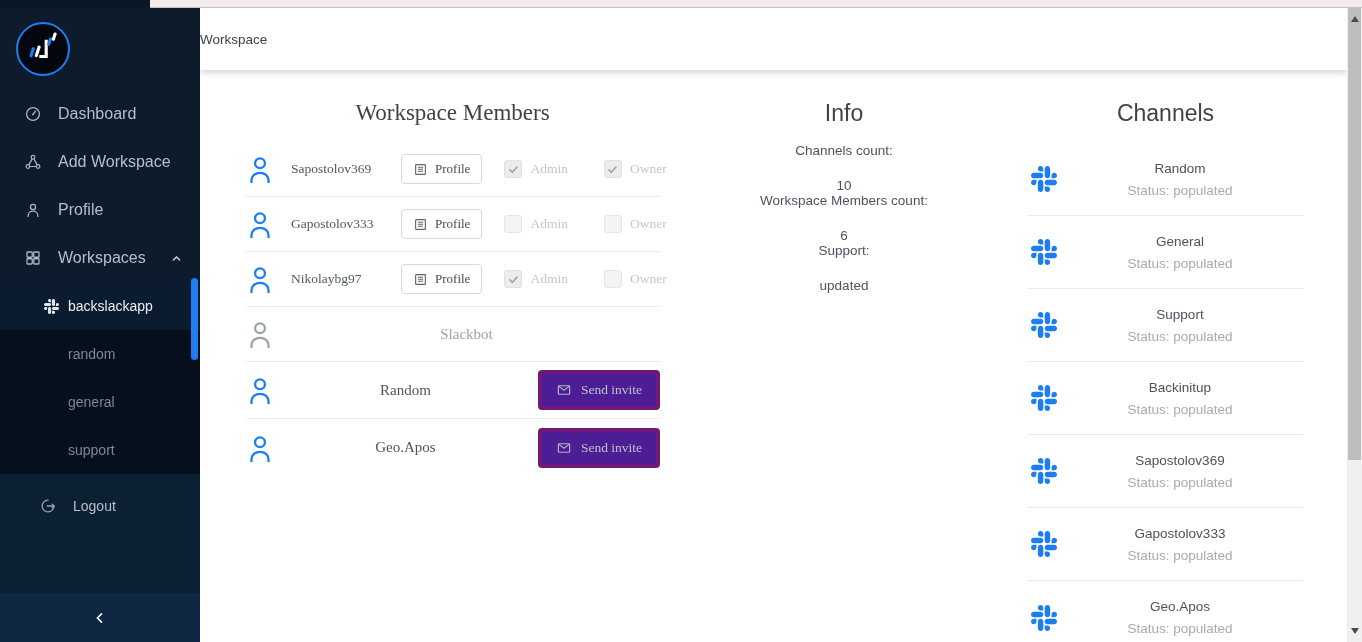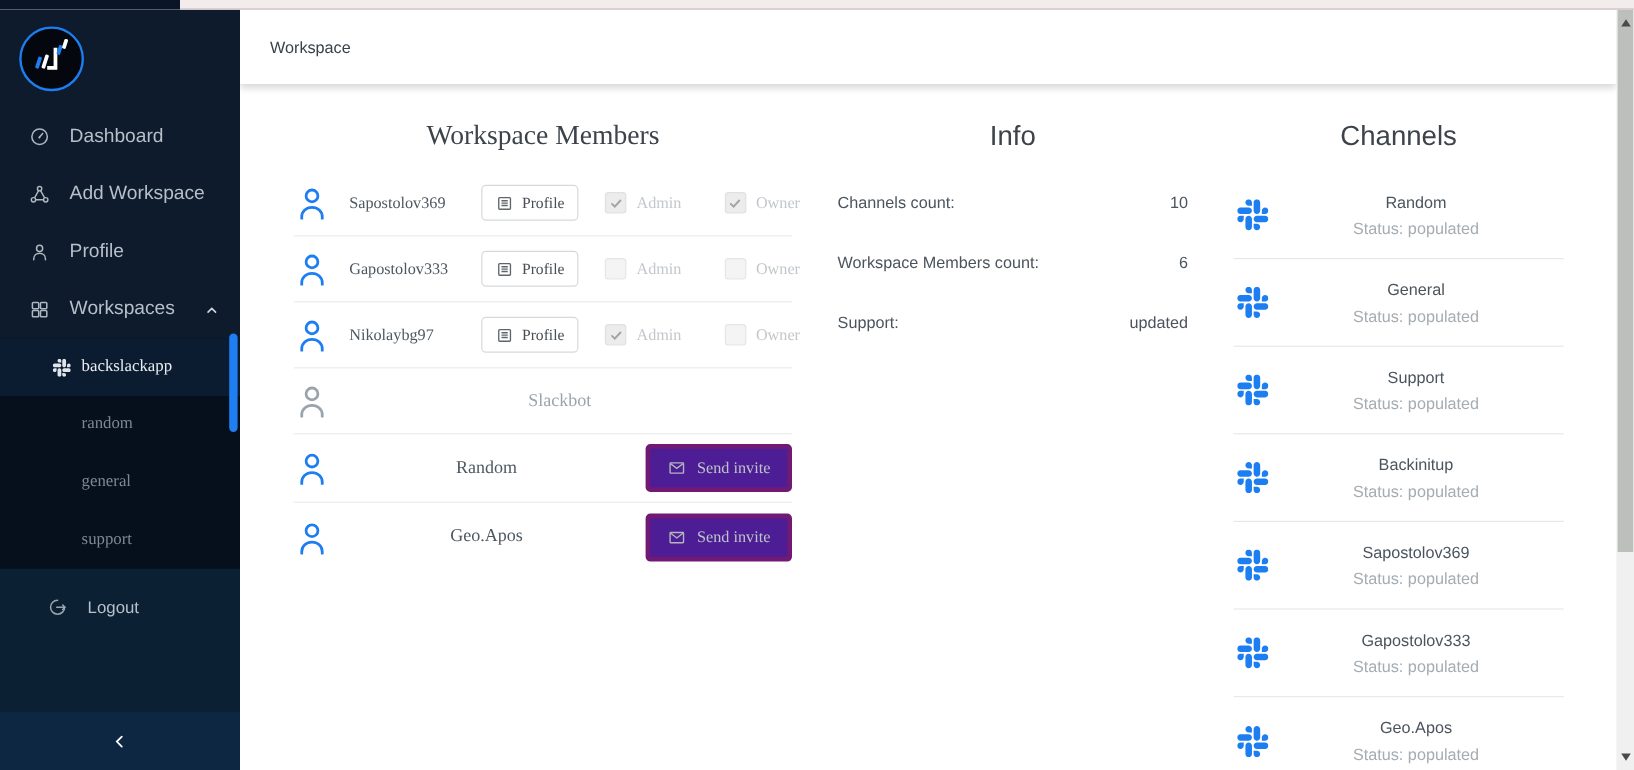--- a/index.html
+++ b/index.html
@@ -17,21 +17,21 @@
     background:#0d1b2c; z-index:6; overflow:hidden; }
   .logo-wrap { margin:14px 0 14px 16px; width:54px; height:54px; }
   .logo-circle { width:54px; height:54px; border-radius:50%; background:#04080e;
     border:2px solid #1d7ef2; display:flex; align-items:center; justify-content:center; }
   .nav-item { height:48px; display:flex; align-items:center; padding-left:24px;
     color:#b7bfc8; font-size:16px; cursor:pointer; position:relative; }
   .nav-item .nav-ic { width:18px; height:18px; margin-right:16px; color:#aeb6bf; display:flex; }
   .nav-item .chev { position:absolute; right:16px; width:15px; height:15px; color:#cfd5da; display:flex; }
   .nav-ic svg, .chev svg { width:100%; height:100%; }
 
-  .submenu { background:#060f1c; position:relative;font-family:Liberation Serif, serif; }
+  .submenu { background:#060f1c; position:relative; }
   .sub-active { height:48px; display:flex; align-items:center; padding-left:44px;
     background:#0b1b30; color:#e9edf1; font-size:14px; cursor:pointer; }
   .sub-active .ws-ic { width:15px; height:15px; margin-right:9px; color:#dfe5ea; display:flex; }
   .ws-ic svg { width:100%; height:100%; }
   .sub-item { height:48px; display:flex; align-items:center; padding-left:68px;
     color:#7c8894; font-size:14px; cursor:pointer; }
   .side-scroll-thumb { position:absolute; right:2px; top:270px; width:7px; height:82px;
     border-radius:4px; background:#1e7ef2; z-index:7; }
 
   .logout-block { background:#0c2034; position:absolute; left:0; right:0; top:466px; bottom:49px; }
@@ -40,21 +40,21 @@
   .logout-item .nav-ic { width:18px; height:18px; margin-right:16px; color:#9aa4ae; display:flex; }
 
   .collapse-bar { position:absolute; left:0; right:0; bottom:0; height:49px; background:#0d2642;
     display:flex; align-items:center; justify-content:center; cursor:pointer; }
   .collapse-bar .col-ic { width:18px; height:18px; color:#ffffff; display:flex; }
   .col-ic svg { width:100%; height:100%; }
 
   
   .topbar { position:absolute; left:200px; top:8px; right:15px; height:62px; background:#fff;
     box-shadow:0 3px 6px rgba(0,0,0,.16); z-index:5; display:flex; align-items:center; }
-  .topbar-title { padding-left:25px; font-size:13.5px; color:#3a4147; }
+  .topbar-title { font-size:13.5px; color:#3a4147; }
 
   
   .content { position:absolute; left:200px; top:70px; right:15px; bottom:0; background:#fff;
     overflow:hidden; z-index:1; }
   .col-title { font-size:23px; font-weight:400; color:#3c434b; text-align:center; margin:30px 0 16px; }
 
   .members-col { position:absolute; left:45px; top:0; width:415px;font-family:Liberation Serif, serif; }
   .m-row { display:flex; align-items:center; height:55px; border-bottom:1px solid #ececec; }
   .m-row.tall { height:57px; }
   .m-row.last { border-bottom:none; }
@@ -78,21 +78,21 @@
   .chk.checked { background:#ececec; border-color:#e0e0e0; }
   .chk svg { width:13px; height:13px; }
   .chk-label { font-size:13.5px; color:#c3c7cb; }
   .invite-btn { display:inline-flex; align-items:center; gap:9px; background:#4c1d95;
     border:4px solid #701a75; border-radius:4px; padding:8px 14px; font-size:13.5px; color:#bdc2c7;
     font-family:inherit; margin-right:0; cursor:pointer; flex:0 0 auto; }
   .invite-btn .inv-ic { width:16px; height:16px; color:#b3b8bd; display:flex; }
   .inv-ic svg { width:100%; height:100%; }
 
   .info-col { position:absolute; left:498px; top:0; width:292px; }
-  .info-row { display:flex; justify-content:space-between; align-items:center; height:50px; }
+  .info-row { display:flex; justify-content:space-between; align-items:center; height:50px;flex-direction:column; }
   .info-label { font-size:13.5px; color:#4b545d; }
   .info-value { font-size:13.5px; color:#4b545d; }
 
   .channels-col { position:absolute; left:828px; top:0; width:275px; }
   .ch-row { display:flex; align-items:center; height:73px; border-bottom:1px solid #e8e8e8; }
   .ch-row:last-child { border-bottom:none; }
   .ch-icon { width:26px; height:26px; flex:0 0 26px; margin-left:3px; color:#1d7ef2; display:flex; }
   .ch-icon svg { width:100%; height:100%; }
   .ch-mid { flex:1; text-align:center; }
   .ch-name { font-size:13.5px; color:#4b545d; }

